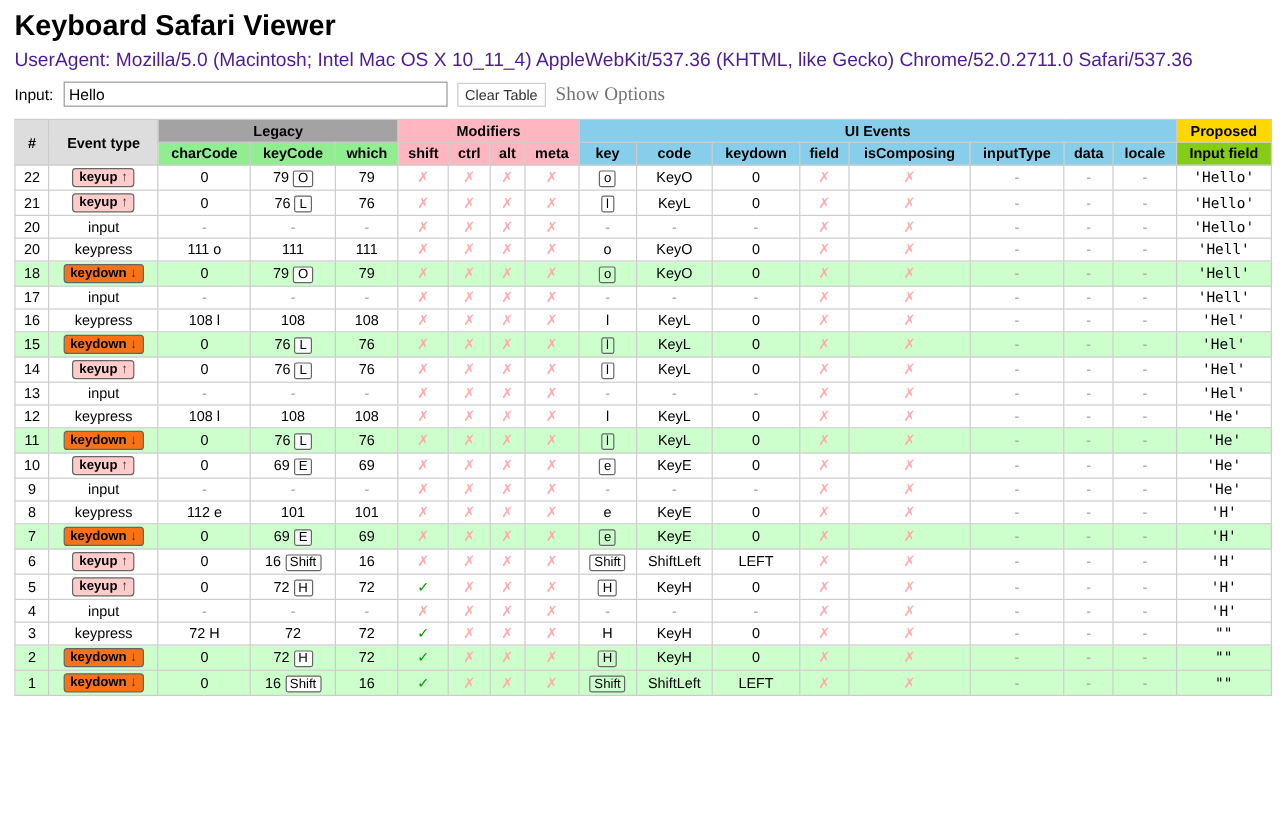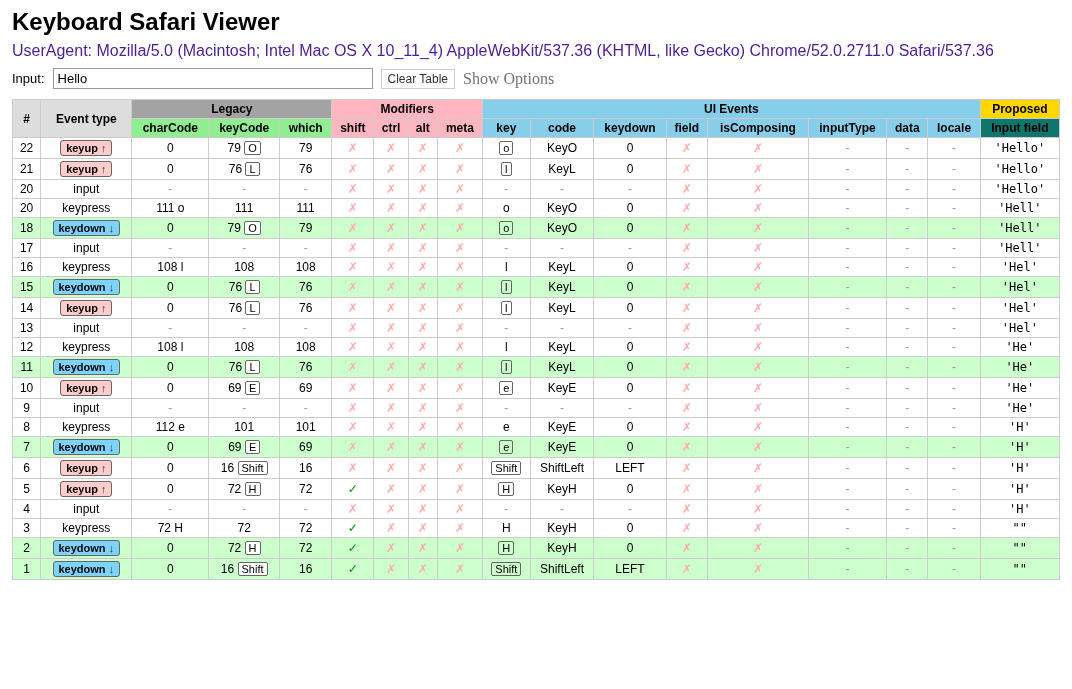--- a/index.html
+++ b/index.html
@@ -64,36 +64,36 @@
     
     .th-legacy { background: #a3a3a3; font-weight: bold; margin-left: 34px; }
     .th-modifiers { background: #ffb6c1; font-weight: bold; }
     .th-uievents { background: #87ceeb; font-weight: bold; }
     .th-proposed { background: #ffd700; font-weight: bold; }
 
     
     .sh-legacy { background: #90ee90; }
     .sh-modifiers { background: #ffb6c1; }
     .sh-uievents { background: #87ceeb; }
-    .sh-proposed { background: #0f766e; }
+    .sh-proposed { background: #84cc16; }
     .sh-num { background: #ddd; }
 
     
     tr.keydown-row { background: #ccffcc; }
 
     
     .badge {
       display: inline-block;
       padding: 1px 5px;
       border: 1px solid;
       border-radius: 3px;
       font-size: 11px;
       font-weight: bold;
     }
-    .badge-keydown { background: #7dd3fc; border-color: #666; color: #000; }
+    .badge-keydown { background: #f97316; border-color: #666; color: #000; }
     .badge-keyup { background: #ffcccc; border-color: #666; color: #000; }
 
     .bordered-key {
       display: inline-block;
       border: 1px solid #666;
       padding: 0px 3px;
       border-radius: 2px;
       font-size: 11px;
       background: #fff;
     }

